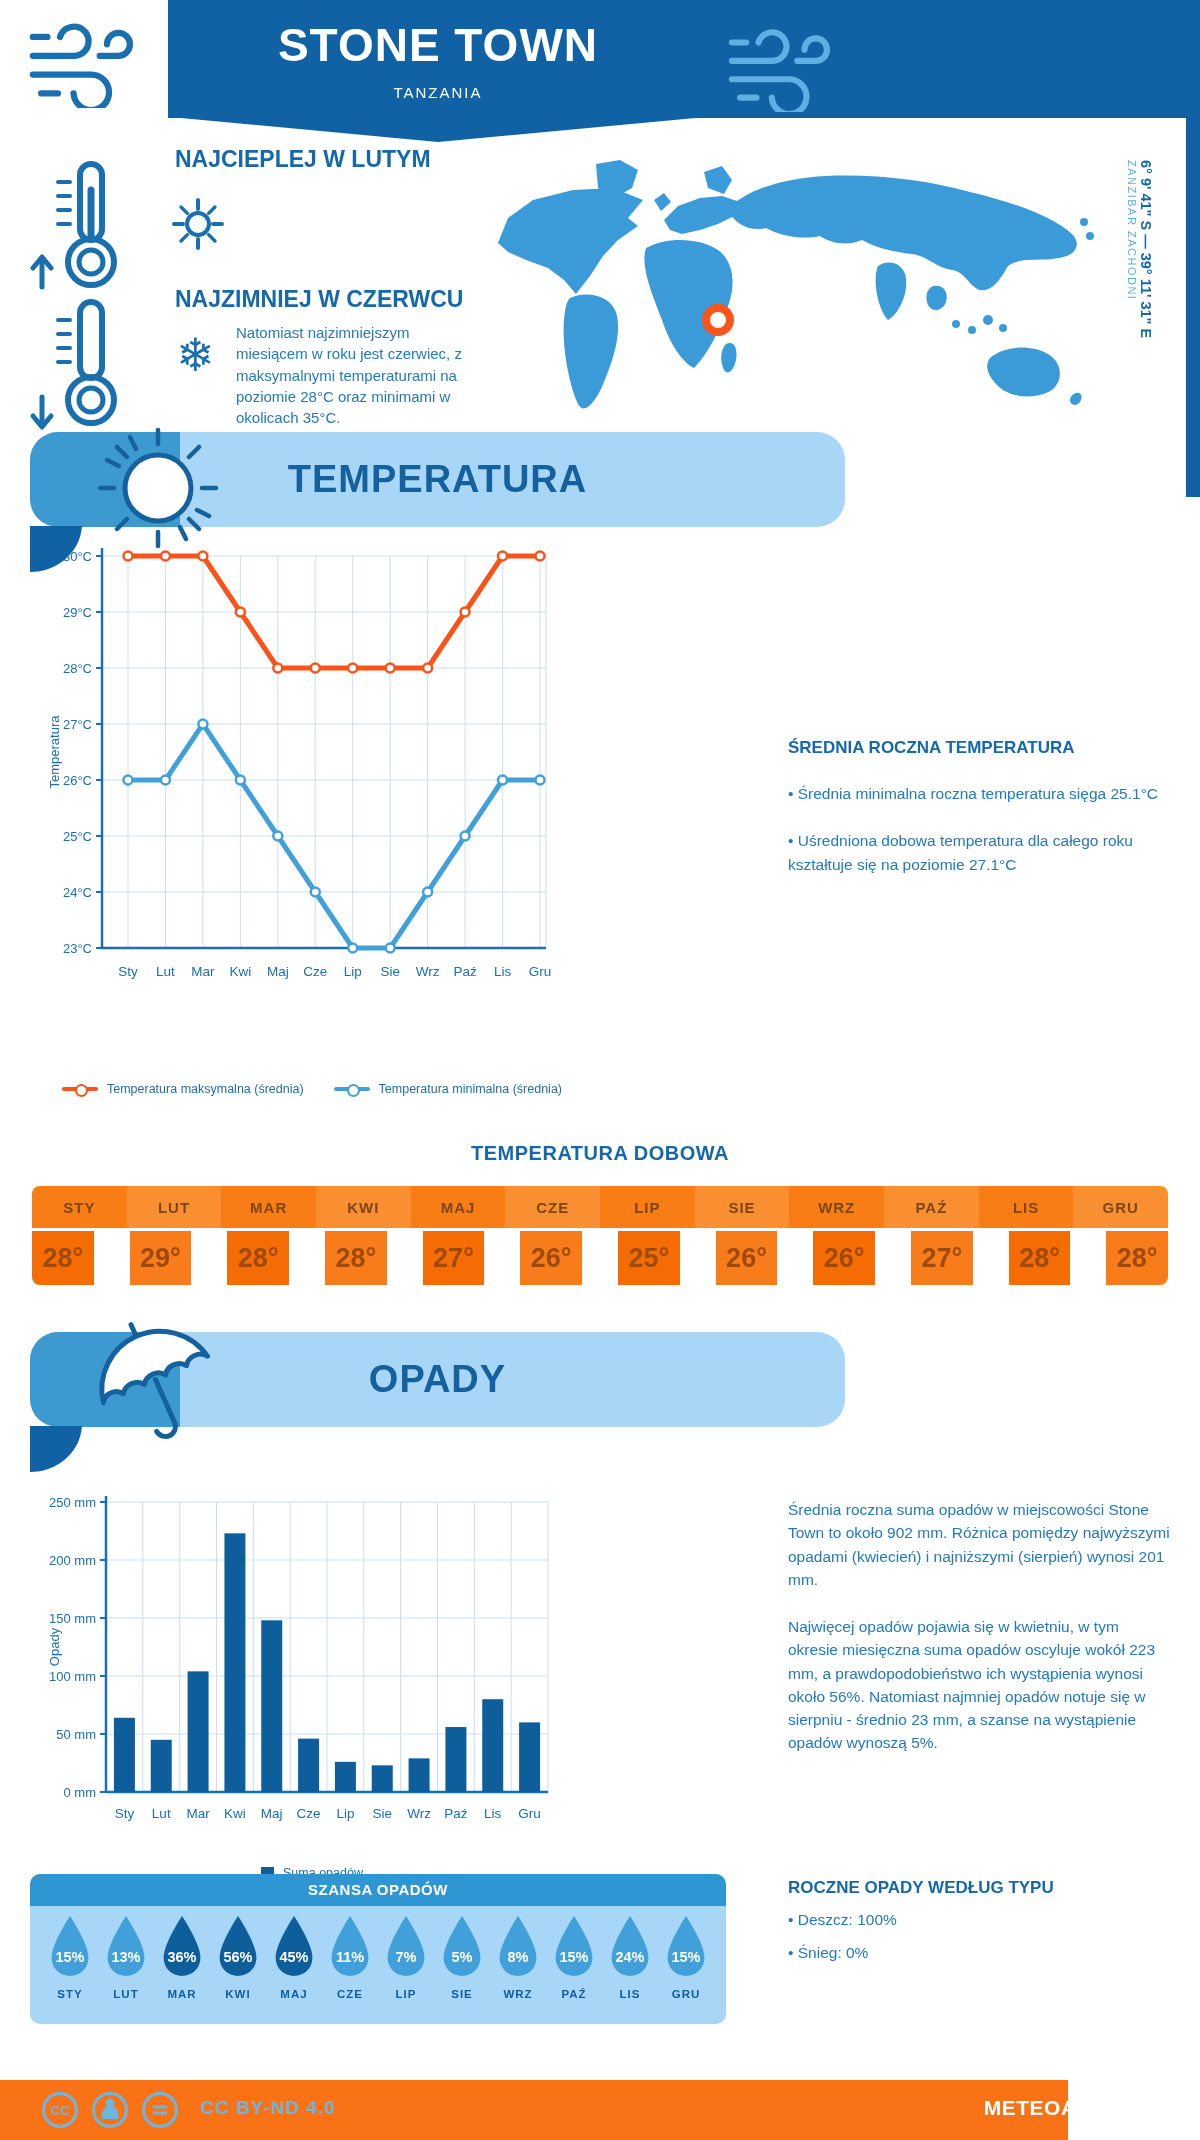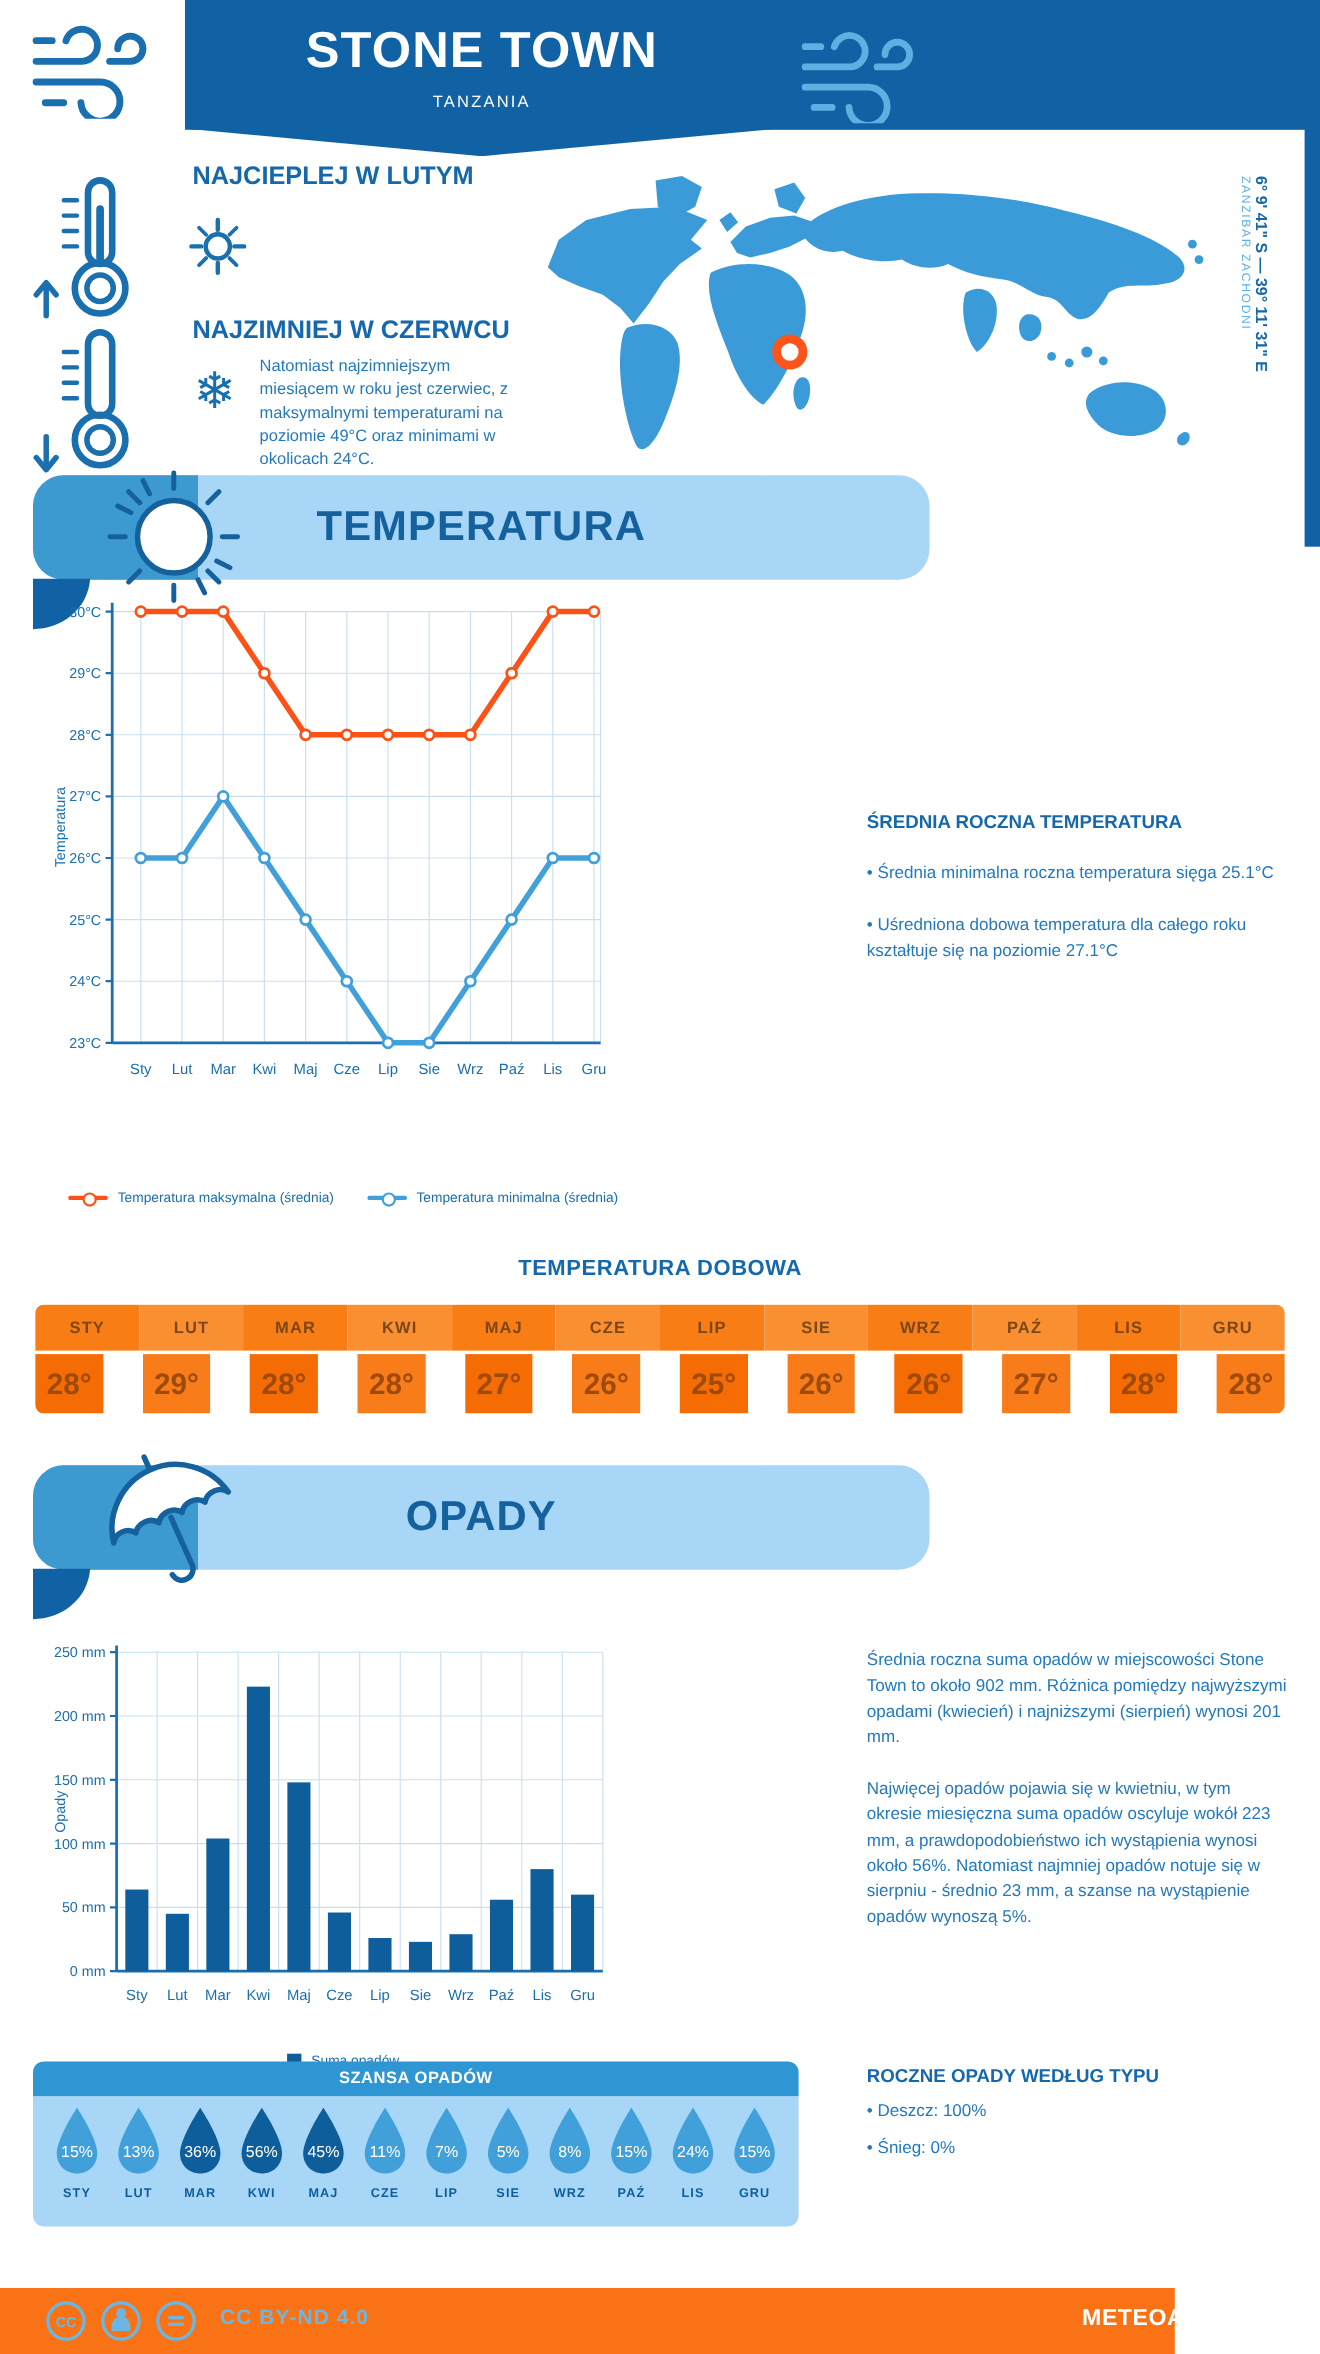--- a/index.html
+++ b/index.html
@@ -62,21 +62,21 @@
 
   
   .chance{left:30px;top:1874px;width:696px;}
   .chance-strip{height:32px;line-height:32px;background:#2f96d4;border-radius:10px 10px 0 0;
                 text-align:center;color:#fff;font-weight:bold;font-size:15px;letter-spacing:0.5px;}
   .chance-body{height:118px;background:#a8d6f6;border-radius:0 0 10px 10px;
                display:flex;padding:0 12px;}
   .drop-slot{position:relative;width:56px;height:118px;}
   .drop-slot svg{position:absolute;left:5px;top:8px;}
   .drop-pct{position:absolute;left:0;top:43px;width:100%;text-align:center;color:#fff;
-            font-weight:normal;font-size:14.5px;}
+            font-weight:bold;font-size:14.5px;}
   .drop-month{position:absolute;left:0;top:82px;width:100%;text-align:center;color:#0f5e9c;
             font-weight:bold;font-size:11.5px;letter-spacing:1px;}
 
   
   .footer{left:0;top:2080px;width:1068px;height:60px;background:#f97316;}
   .license{left:200px;top:2097px;font-size:19px;font-weight:bold;color:#6ab7e4;letter-spacing:1px;}
   .site{right:34px;top:2096px;font-size:21px;font-weight:bold;color:#fff;letter-spacing:0.5px;position:absolute;}
 </style>
 </head>
 <body>
@@ -134,21 +134,21 @@
       <path d="M30 26 h12 M30 40 h12 M30 54 h12 M30 68 h12" stroke-width="4"></path>
       <rect x="52" y="8" width="22" height="76" rx="11" stroke-width="6"></rect>
       <circle cx="63" cy="106" r="23" stroke-width="6"></circle>
       <circle cx="63" cy="106" r="12" stroke-width="5"></circle>
       <path d="M14 103 v28" stroke-width="5"></path>
       <path d="M5 122 l9 11 9 -11" stroke-width="5" stroke-linejoin="round"></path>
     </g>
   </svg>
   <div class="abs mini-head" style="left:175px;top:286px">NAJZIMNIEJ W CZERWCU</div>
   <div class="abs snow" style="left:176px;top:332px">❄</div>
-  <div class="abs para" style="left:236px;top:322px;width:242px">Natomiast najzimniejszym miesiącem w roku jest czerwiec, z maksymalnymi temperaturami na poziomie 49°C oraz minimami w okolicach 24°C.</div>
+  <div class="abs para" style="left:236px;top:322px;width:242px">Natomiast najzimniejszym miesiącem w roku jest czerwiec, z maksymalnymi temperaturami na poziomie 28°C oraz minimami w okolicach 35°C.</div>
 
   <svg class="abs" style="left:478px;top:148px" width="652" height="282" viewBox="0 0 652 282">
     <g fill="#3b9bd8">
       <path d="M20 95 L30 70 L55 52 L95 42 L135 40 L165 52 L150 70 L160 78 L140 92 L125 108 L112 128 L98 146 L86 132 L70 120 L48 112 L30 104 Z"></path>
       <path d="M118 16 L142 12 L160 22 L154 40 L136 50 L120 40 Z"></path>
       <path d="M92 150 C110 142 132 148 138 164 C144 184 136 210 126 234 C118 254 106 268 100 256 C90 234 84 196 86 172 C87 162 88 154 92 150 Z"></path>
       <path d="M186 72 L200 58 L222 50 L244 48 L262 54 L256 68 L240 76 L222 82 L204 86 L192 82 Z"></path>
       <path d="M226 24 L244 18 L254 32 L246 46 L230 40 Z"></path>
       <path d="M176 52 l10 -7 7 9 -10 9 Z"></path>
       <path d="M168 100 C190 88 222 90 240 102 C256 114 258 136 250 158 C242 182 230 206 216 220 C204 214 192 196 184 172 C174 146 162 118 168 100 Z"></path>

